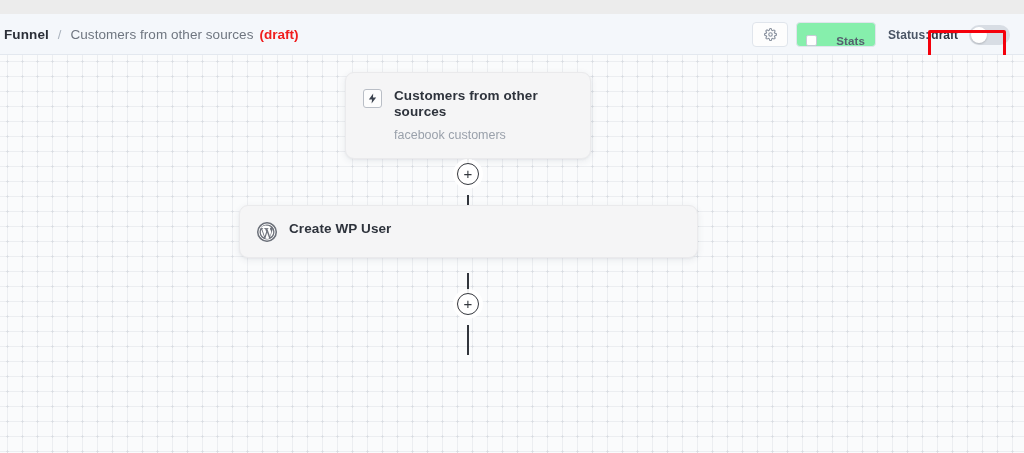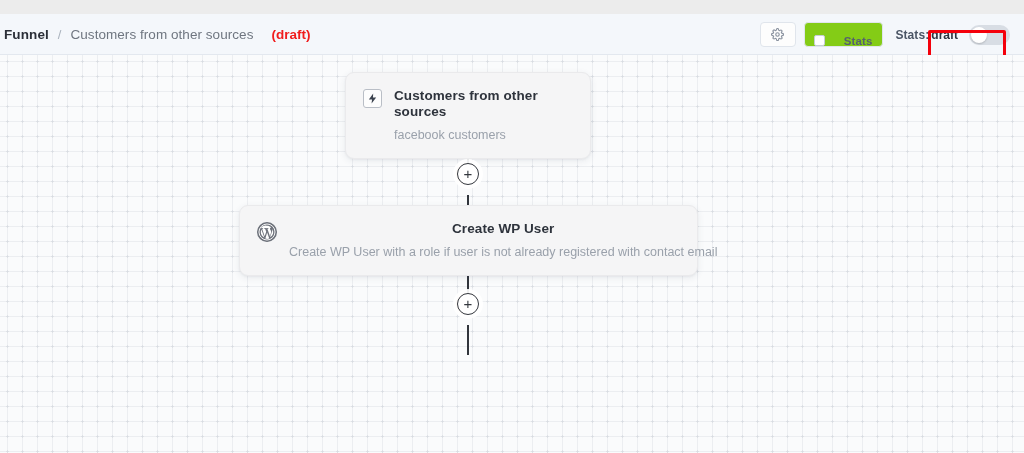--- a/index.html
+++ b/index.html
@@ -52,21 +52,21 @@
   }
   .bc-current {
     font-size: 13.5px;
     color: #6f7680;
     letter-spacing: .05px;
   }
   .bc-draft {
     font-size: 13.5px;
     font-weight: bold;
     color: #f01d1d;
-    margin-left: 18px;
+    margin-left: 6px;
   }
 
   .header-right {
     position: absolute;
     right: 14px;
     top: 0;
     height: 41px;
     display: flex;
     align-items: center;
     gap: 8px;
@@ -80,21 +80,21 @@
     border-radius: 4px;
     display: flex;
     align-items: center;
     justify-content: center;
     cursor: pointer;
   }
   .gear-btn svg { display: block; }
 
   .stats-pill {
     height: 25px;
-    background: #84cc16;
+    background: #86efac;
     border: 1px solid #e0e5ec;
     border-radius: 4px;
     display: flex;
     align-items: center;
     gap: 19px;
     padding: 12px 10px 0 9px;
     cursor: pointer;
   }
   .stats-box {
     width: 11px;
@@ -303,21 +303,21 @@
         </svg>
       </span>
     </div>
 
     <div class="stats-pill">
       <span class="stats-box"></span>
       <span class="stats-label">Stats</span>
     </div>
 
     <div class="status-wrap">
-      <span class="status-label">Stats:</span>
+      <span class="status-label">Status:</span>
       <span class="status-value">draft</span>
       <div class="toggle">
         <div class="knob"></div>
       </div>
     </div>
 
   </div>
 
   <div class="redbox"></div>
 </div>
@@ -352,21 +352,20 @@
       <div class="wp-circle">
         <svg width="20" height="20" viewBox="0 0 24 24">
           <circle cx="12" cy="12" r="11.2" fill="#70747d"></circle>
           <circle cx="12" cy="12" r="9.6" fill="none" stroke="#ffffff" stroke-width="1.1"></circle>
           <path fill="#ffffff" d="M4.6 12c0-1.07.23-2.09.64-3.01l3.53 9.67A7.41 7.41 0 0 1 4.6 12zm12.4-.37c0 .72-.28 1.56-.64 2.72l-.84 2.8-3.04-9.04c.51-.03.96-.08.96-.08.45-.05.4-.72-.05-.69 0 0-1.37.11-2.25.11-.83 0-2.22-.11-2.22-.11-.46-.03-.51.66-.06.69 0 0 .43.05.88.08l1.3 3.57-1.83 5.49-3.05-9.06c.51-.03.96-.08.96-.08.45-.05.4-.72-.05-.69 0 0-1.35.11-2.23.11-.16 0-.34 0-.54-.01A7.4 7.4 0 0 1 12 4.6c1.94 0 3.7.74 5.03 1.96h-.1c-.82 0-1.4.71-1.4 1.48 0 .69.4 1.27.82 1.96.32.56.69 1.27.69 2.3zm-4.86.98l2.58 7.07c.02.04.04.08.06.12a7.4 7.4 0 0 1-4.76.12l2.12-7.31zm6.42-4.24a7.4 7.4 0 0 1 .84 3.63 7.39 7.39 0 0 1-3.7 6.41l2.27-6.57c.43-1.06.57-1.9.57-2.66 0-.28-.02-.53-.05-.81h.07z"></path>
         </svg>
       </div>
     </div>
     <div class="node-body">
       <div class="node-title">Create WP User</div>
-      <div class="node-sub">Create WP User with a role if user is not already registered with contact email</div>
     </div>
   </div>
 
   <div class="plus" style="top:238px;">
     <span>+</span>
   </div>
 
 </div>
 
 </body></html>

